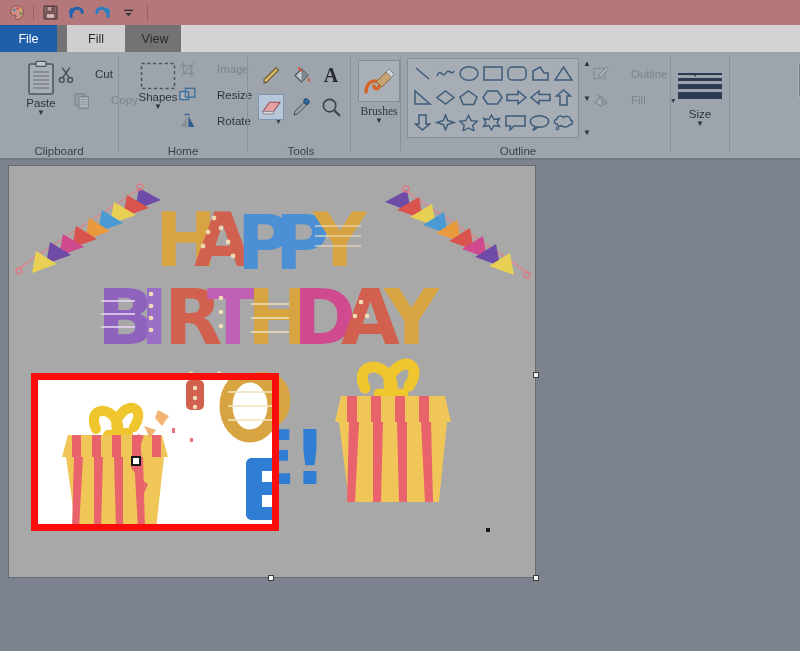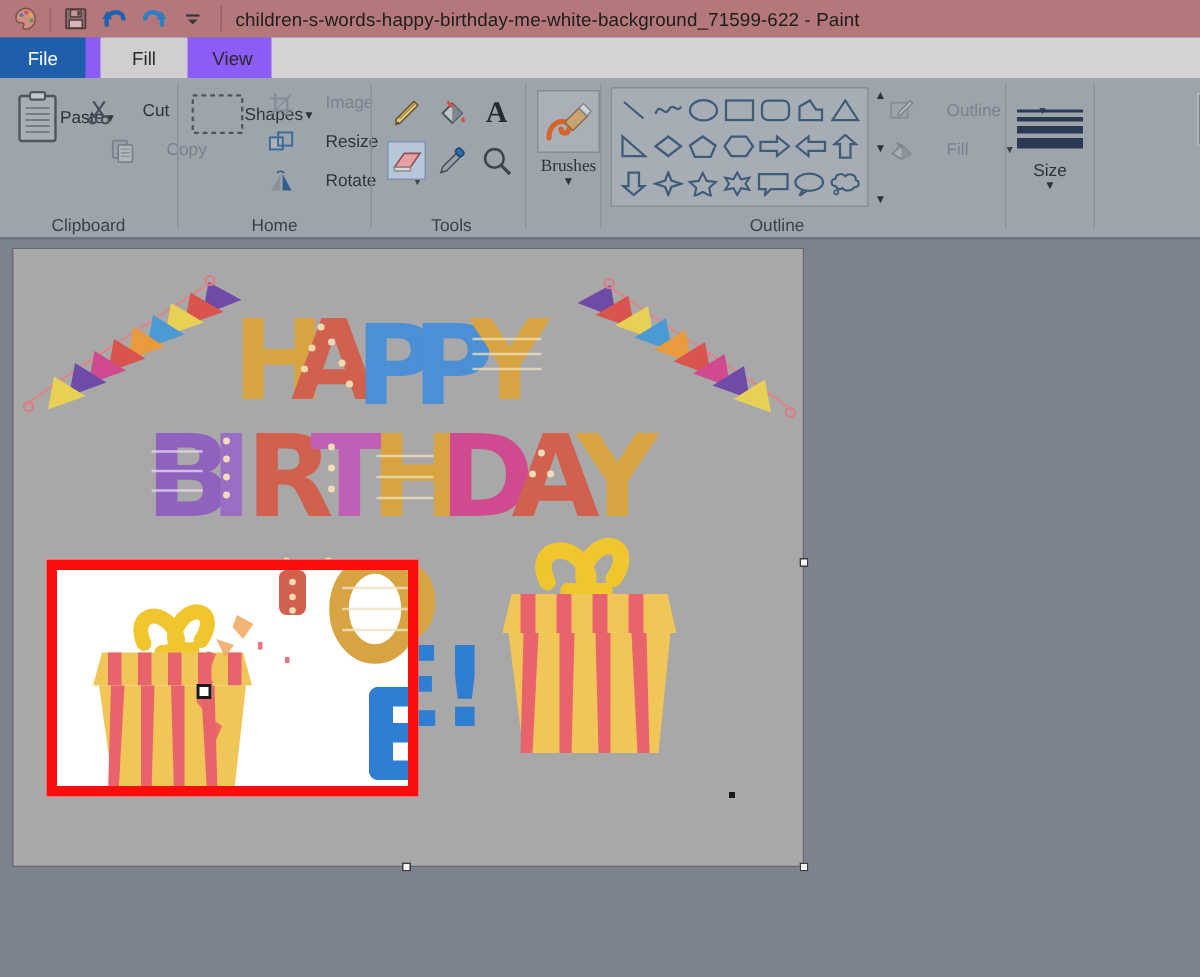--- a/index.html
+++ b/index.html
@@ -26,21 +26,21 @@
   .qat-sep { width: 1px; height: 16px; background: #9c6264; margin: 0 3px; }
   .title-text {
     font-size: 12.5px; color: #1d1d1d; letter-spacing: 0.1px;
     white-space: nowrap; margin-left: 9px;
   }
   .title-divider { width: 1px; height: 17px; background: #98605f; margin-left: 6px; }
 
   
   .tabstrip {
     position: absolute; top: 25px; left: 0; width: 800px; height: 27px;
-    background: #8b5cf6;
+    background: #737373;
   }
   .tab {
     position: absolute; top: 0; height: 27px;
     display: flex; align-items: center; justify-content: center;
     font-size: 12.5px; color: #2a2a2a;
   }
   .tab.file {
     left: 0; width: 57px;
     background: #1f5fa9; color: #ffffff;
   }
@@ -62,21 +62,21 @@
     position: absolute; bottom: 3px; width: 100%;
     text-align: center; font-size: 11.5px; color: #3b4049;
   }
   .rsep {
     position: absolute; top: 4px; width: 1px; height: 96px;
     background: #8a9199;
   }
 
   
   .bigbtn {
-    position: absolute; display: flex; flex-direction: row;
+    position: absolute; display: flex; flex-direction: column;
     align-items: center; width: 62px;
   }
   .bigbtn .glyph { display: flex; align-items: center; justify-content: center; }
   .bigbtn .lbl { font-size: 11.5px; color: #2f343c; margin-top: 1px; line-height: 12px; }
   .caret { font-size: 8px; color: #2f343c; line-height: 7px; margin-top: 0px; }
   .caret-inline { font-size: 7px; color: #3b4049; margin-left: 3px; }
 
   
   .smbtn {
     position: absolute; display: flex; align-items: center; gap: 21px;
@@ -218,21 +218,20 @@
 
       <div class="qat-btn">
         <svg width="13" height="13" viewBox="0 0 13 13">
           <rect x="2" y="3.6" width="9" height="1.5" fill="#33383f"></rect>
           <path d="M3.2 7 L9.8 7 L6.5 10.3 Z" fill="#33383f"></path>
         </svg>
       </div>
     </div>
 
     <div class="title-divider"></div>
-    <div class="title-text">children-s-words-happy-birthday-me-white-background_71599-622 - Paint</div>
   </div>
 
   <div class="tabstrip">
     <div class="tabstrip-rest"></div>
     <div class="tab file">File</div>
     <div class="tab home">Fill</div>
     <div class="tab view">View</div>
   </div>
 
   <div class="ribbon">

